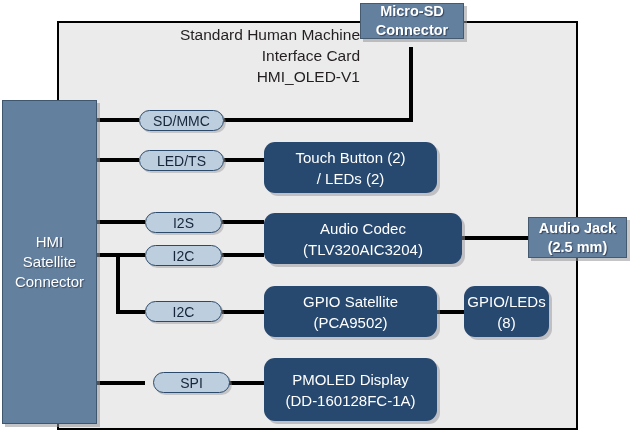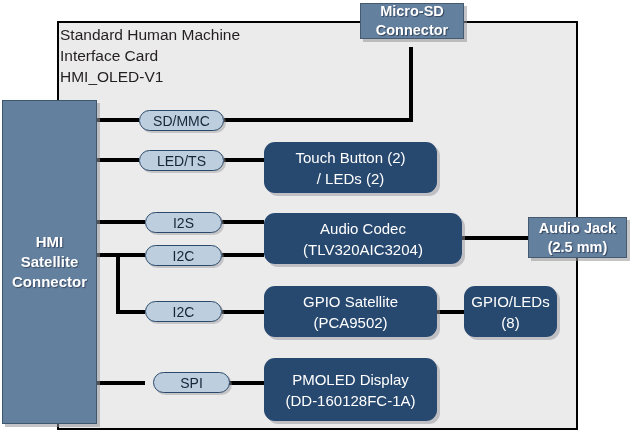--- a/index.html
+++ b/index.html
@@ -34,21 +34,21 @@
     height: 409px;
     background: #ebebec;
     border: 2px solid #000000;
     box-sizing: border-box;
   }
   .card-title {
     position: absolute;
     left: 60px;
     top: 24px;
     width: 300px;
-    text-align: left;
+    text-align: right;
     font-size: 15.5px;
     line-height: 21px;
     color: #231f20;
     white-space: pre-line;
   }
 
   
   .sat-connector {
     position: absolute;
     left: 2px;
@@ -58,21 +58,21 @@
     background: #64809f;
     border: 1px solid #3f566f;
     box-shadow: 3px 3px 0 rgba(150,150,155,0.55);
     box-sizing: border-box;
     display: flex;
     align-items: center;
     justify-content: center;
   }
   .sat-connector .txt {
     color: #ffffff;
-    font-weight: bold;
+    font-weight: normal;
     font-size: 15px;
     line-height: 20px;
     text-align: center;
     white-space: pre-line;
     text-shadow: 1px 1px 1px rgba(20,30,50,0.55);
   }
 
   
   .ext-box {
     position: absolute;
@@ -112,21 +112,21 @@
     color: #ffffff;
     font-size: 15px;
     line-height: 21px;
     text-align: center;
     white-space: pre-line;
   }
   #touch-button-block { left: 264px; top: 142px; width: 173px; height: 51px; }
   #audio-codec-block  { left: 264px; top: 213px; width: 198px; height: 51px; }
   #gpio-expander-block{ left: 264px; top: 286px; width: 173px; height: 51px; }
   #pmoled-block       { left: 264px; top: 358px; width: 173px; height: 63px; }
-  #gpio-leds-block    { left: 464px; top: 286px; width: 93px;  height: 51px; }
+  #gpio-leds-block    { left: 464px; top: 286px; width: 85px;  height: 51px; }
 
   
   .bus-pill {
     position: absolute;
     background: #bdcede;
     border: 1.4px solid #2b4a6b;
     border-radius: 999px;
     box-sizing: border-box;
     display: flex;
     align-items: center;

